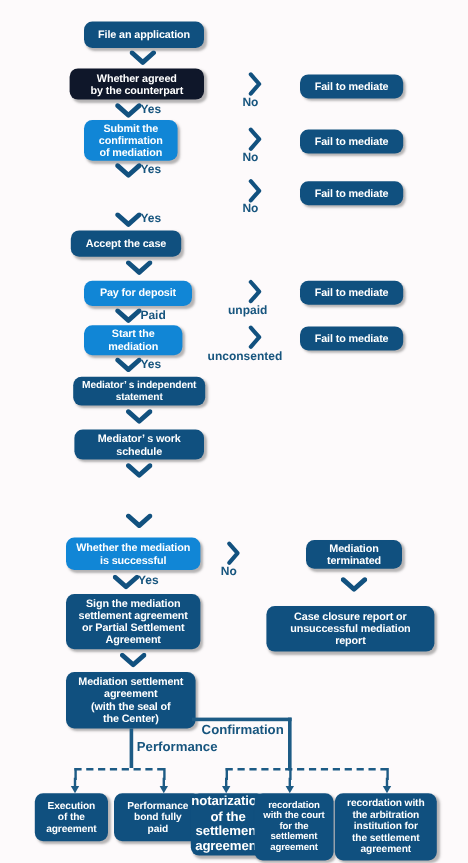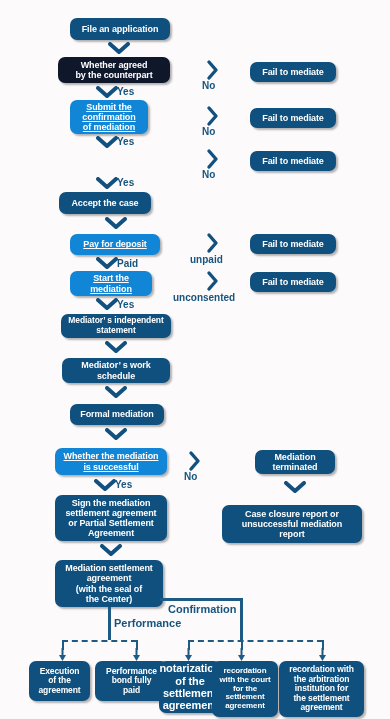--- a/index.html
+++ b/index.html
@@ -22,21 +22,21 @@
     border-radius:7px;
     line-height:1.12;
     padding:3px 5px;
     letter-spacing:-0.1px;
     font-weight:bold;
     box-shadow:2px 2px 2px rgba(90,90,90,0.45);
     white-space:pre-line;
   }
   .dark{background:#10507f;}
   .mid {background:#0f172a;}
-  .bright{background:#1186d6;text-decoration:underline;}
+  .bright{background:#1186d6;}
 
   
   .chev{
     position:absolute;
     width:22px;height:13px;
     color:#12517f;
   }
   .chev svg{display:block;width:100%;height:100%;}
 
   
@@ -156,21 +156,20 @@
 
   <div class="node dark" style="left:62px;top:358px;width:108px;height:25px;font-size:9px;">Mediator’ s work
 schedule</div>
 
   <div class="chev" style="left:105px;top:386px;">
     <svg viewBox="0 0 22 13">
         <path d="M2 2 L11 10 L20 2" fill="none" stroke="currentColor" stroke-width="4" stroke-linecap="round" stroke-linejoin="round"></path>
       </svg>
   </div>
 
-  <div class="node dark" style="left:70px;top:404px;width:94px;height:21px;font-size:9px;">Formal mediation</div>
 
   <div class="chev" style="left:105px;top:428px;">
     <svg viewBox="0 0 22 13">
         <path d="M2 2 L11 10 L20 2" fill="none" stroke="currentColor" stroke-width="4" stroke-linecap="round" stroke-linejoin="round"></path>
       </svg>
   </div>
 
   <div class="node bright" style="left:55px;top:448px;width:112px;height:27px;font-size:9px;">Whether the mediation
 is successful</div>
 

